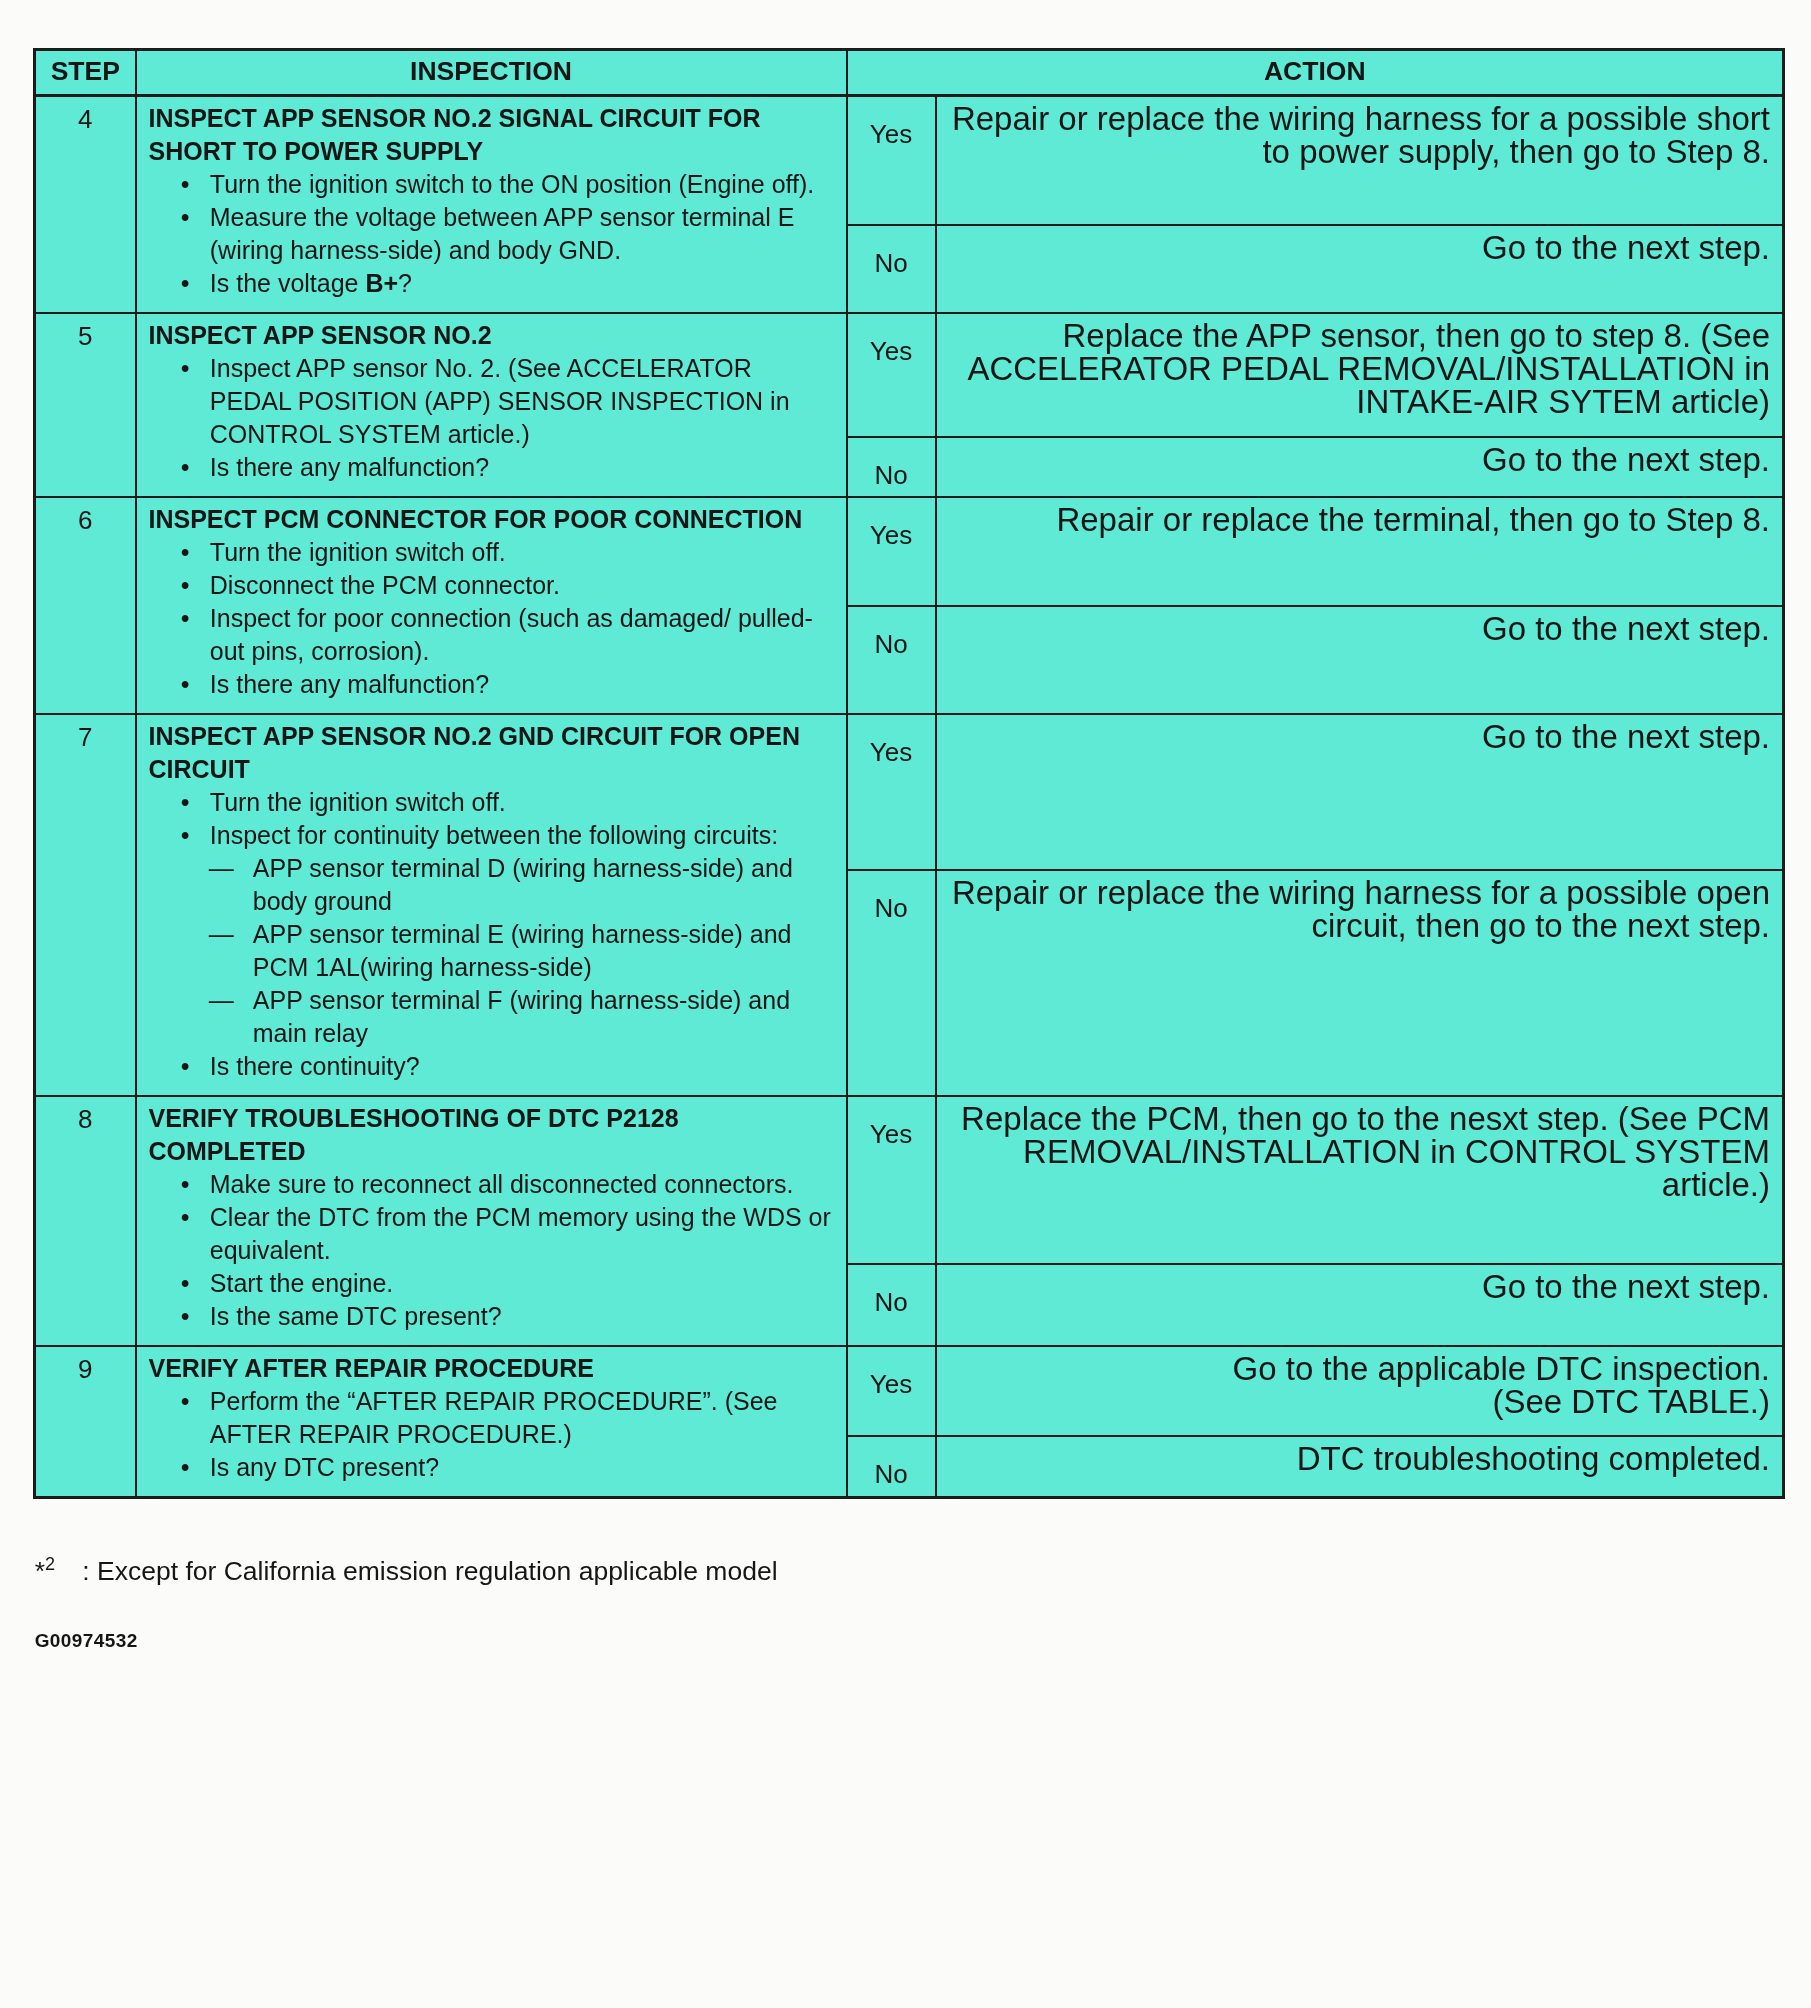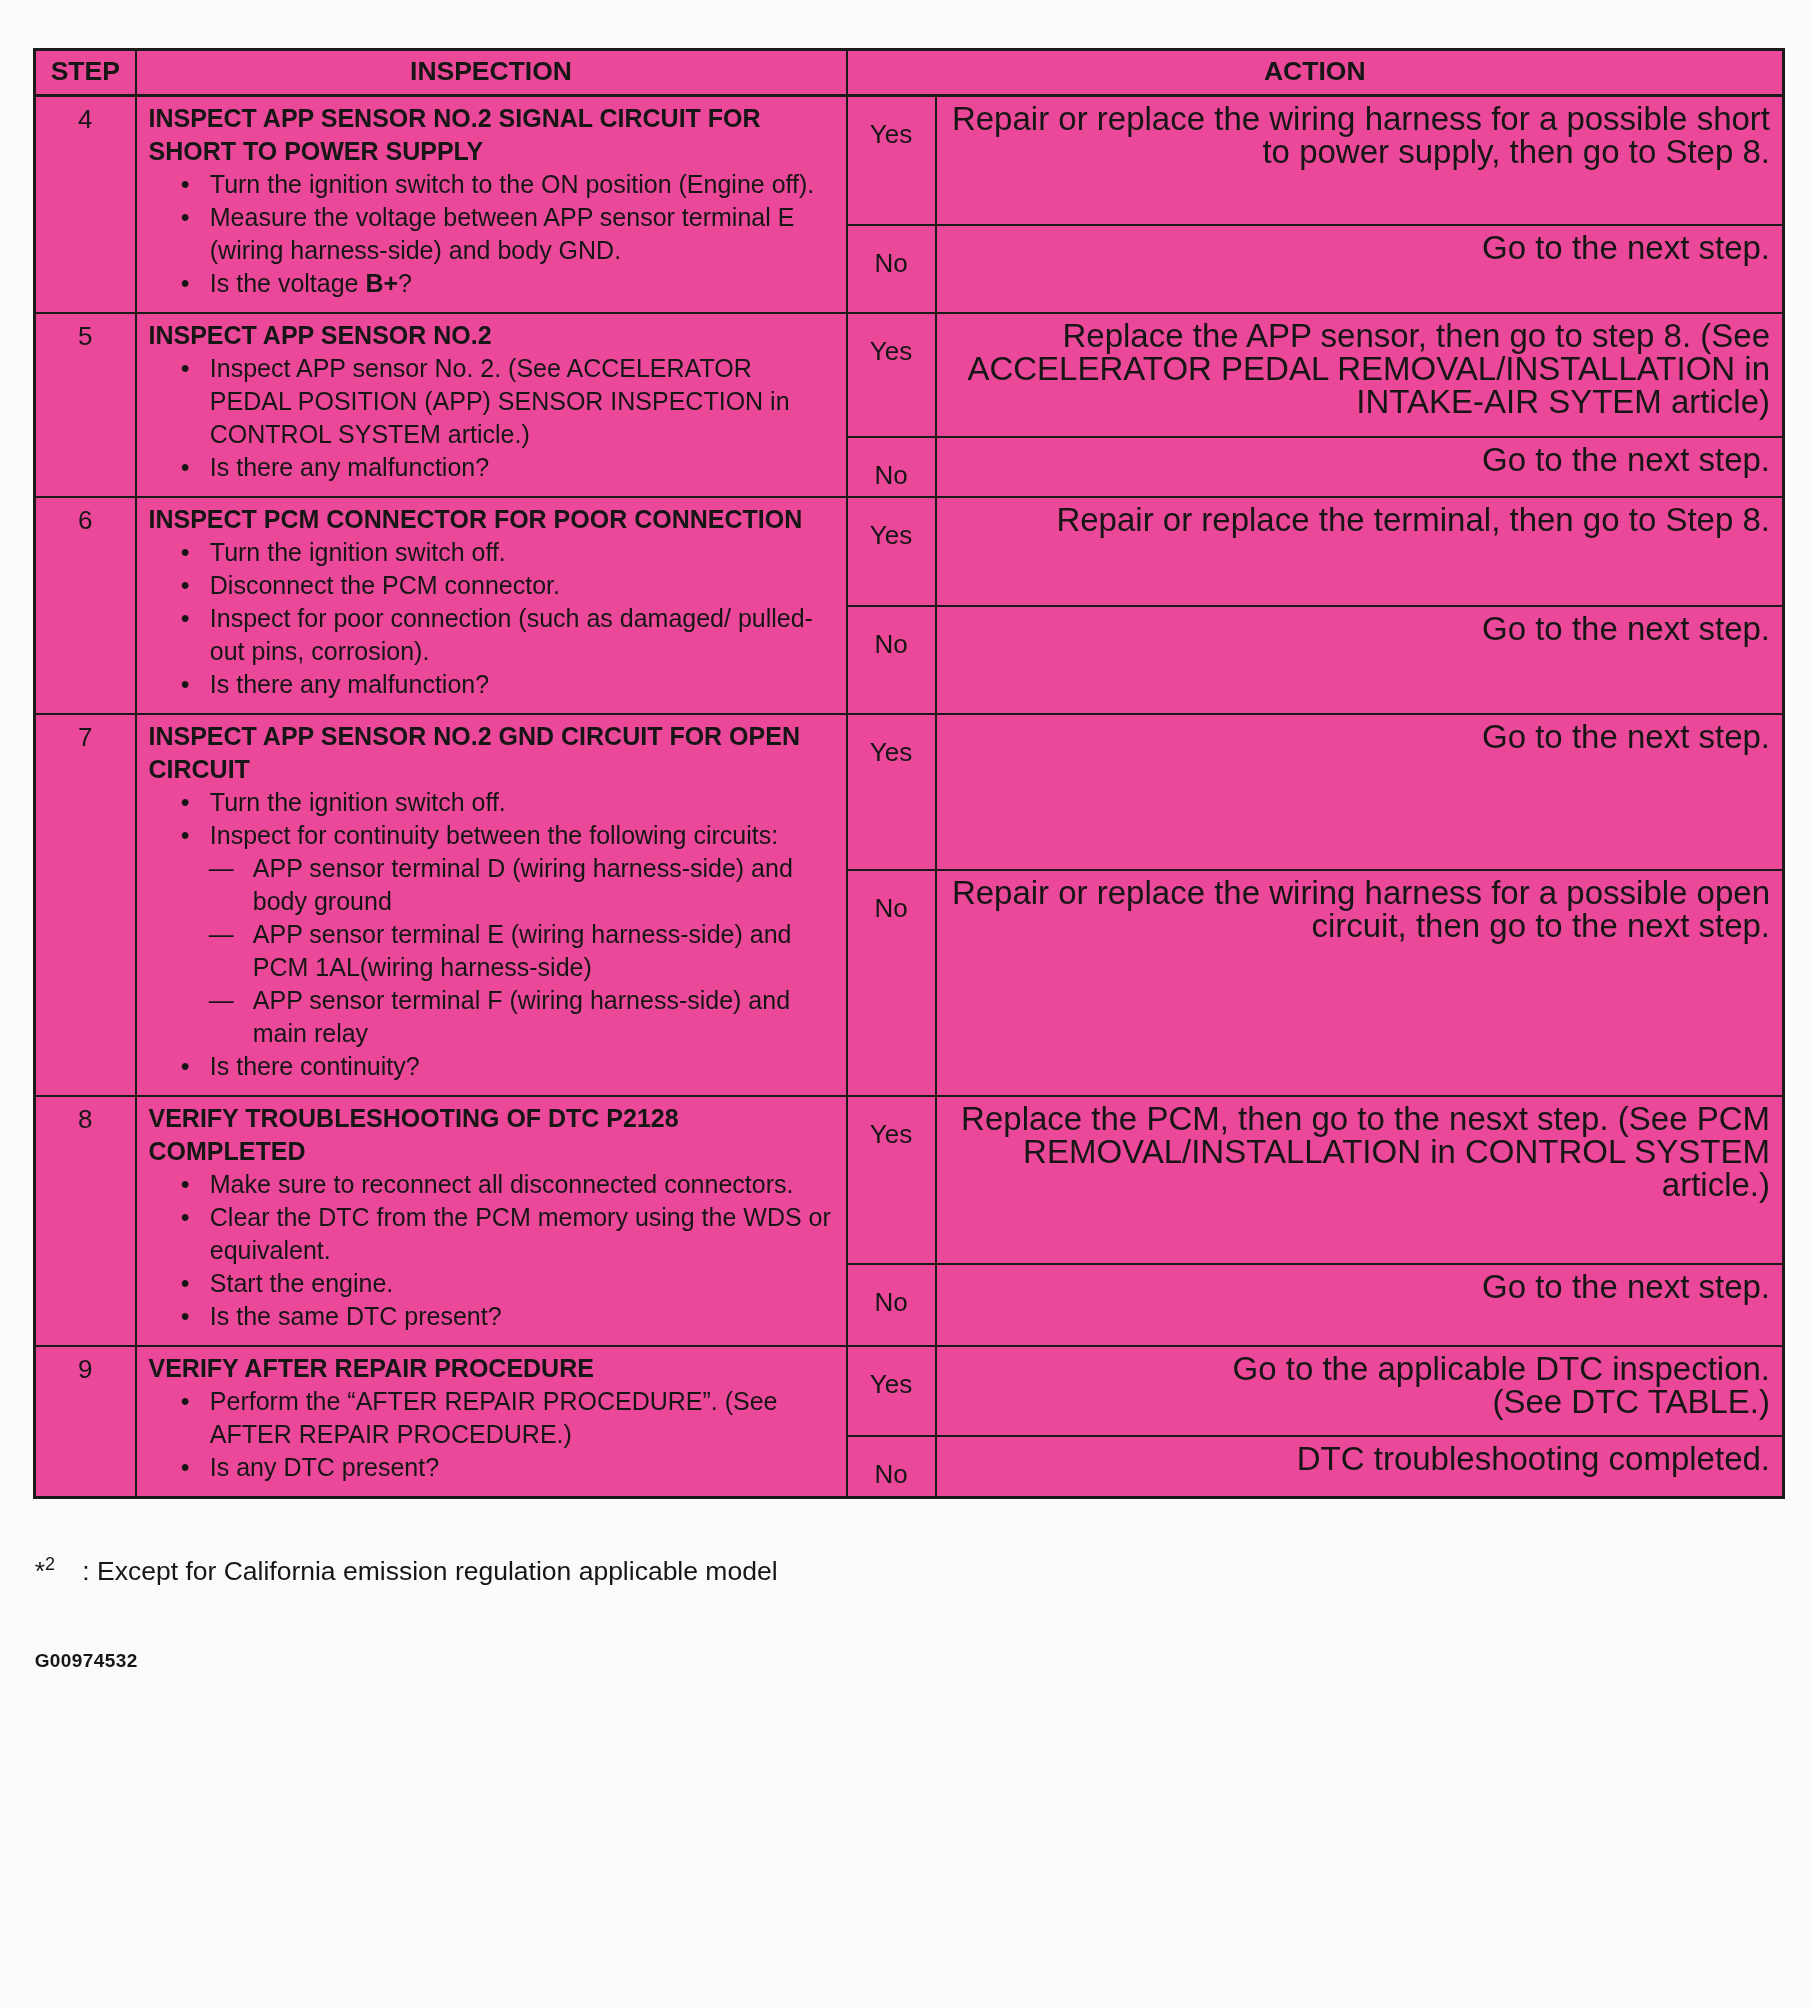--- a/index.html
+++ b/index.html
@@ -14,21 +14,21 @@
     width: 1811px;
     min-height: 2008px;
     padding: 48px 26px 34px 33px;
     position: relative;
   }
   table.ts {
     border-collapse: collapse;
     width: 1752px;
     table-layout: fixed;
     border: 3.4px solid #1b1b1b;
-    background: #ec4899;
+    background: #5eead4;
   }
   .ts th, .ts td {
     border: 2.6px solid #1b1b1b;
     vertical-align: top;
   }
   .ts thead th {
     border-bottom: 3.4px solid #1b1b1b;
     font-size: 26.5px;
     font-weight: bold;
     text-align: center;
@@ -76,21 +76,21 @@
     margin-top: 45px;
     margin-left: 1.7px;
     font-size: 26.5px;
     line-height: 41px;
   }
   .fn-marker { display: inline-block; min-width: 39px; }
   .fn-marker sup { font-size: 18px; }
   .fn-text { margin-left: 8.6px; }
 
   .figure-id {
-    margin-top: 58px;
+    margin-top: 38px;
     margin-left: 1.7px;
     font-size: 19px;
     font-weight: bold;
     letter-spacing: 0.4px;
   }
 </style>
 </head>
 <body>
 
 <div class="page">

